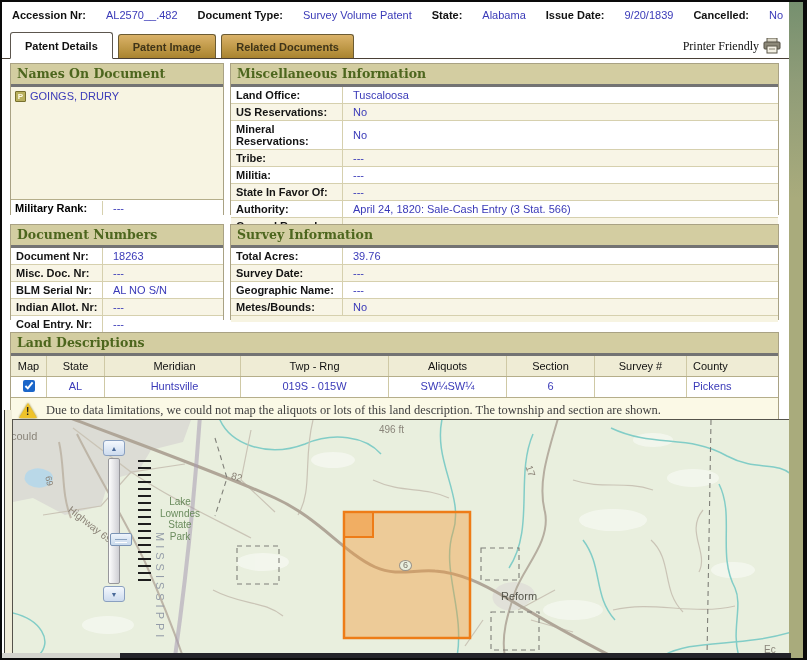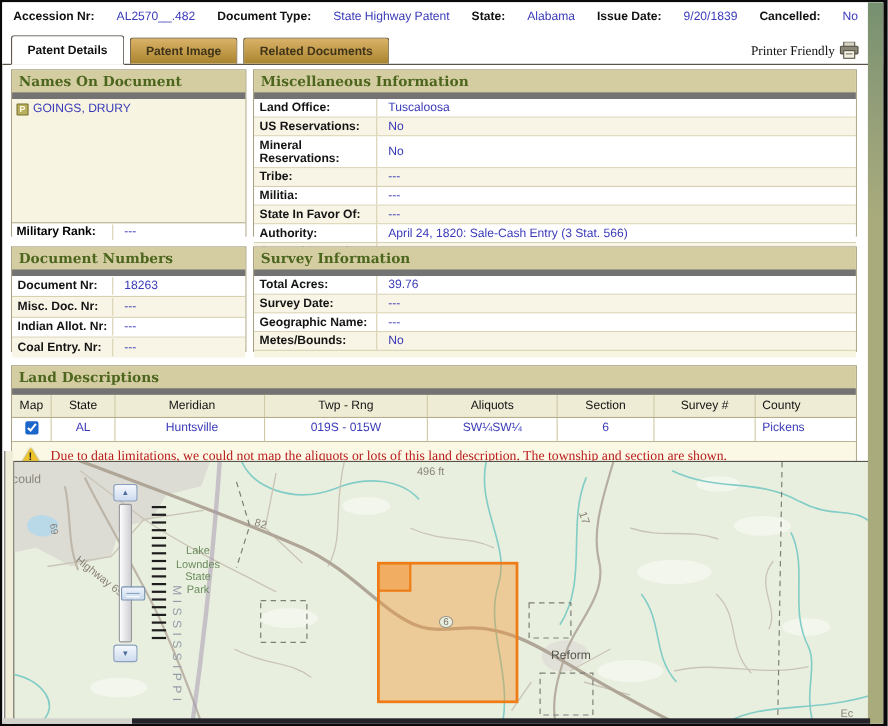--- a/index.html
+++ b/index.html
@@ -31,21 +31,21 @@
     background: linear-gradient(#dab269, #b8923f 70%, #a8832f); color:#3f3418; font-weight:600;
     height:24px; display:flex; align-items:center; }
   .tab.active { background:#fff; color:#101010; font-weight:bold; border:1px solid #5c564e;
     border-bottom:1px solid #fff; height:27px; margin-bottom:-1px; z-index:2; }
   .printer { margin-left:auto; margin-right:22px; display:flex; align-items:center; gap:4px;
     font-family:"Liberation Serif", serif; font-size:12px; color:#111; cursor:pointer; padding-bottom:4px;}
 
   
   .panel { position:absolute; border:1px solid #a9a284; background:#f7f4e2; }
   .panel-title { font-family:"DejaVu Serif", serif; font-weight:bold; font-size:12.5px;
-    color:#4d661e; background:#d3cda1; padding:2px 6px 3px 6px; border-bottom:6px solid #737373; }
+    color:#4d661e; background:#d3cda1; padding:2px 6px 3px 6px; border-bottom:3px solid #737373; }
   .rows { display:flex; flex-direction:column; }
   .row { display:flex; border-bottom:1px solid #d6d0ae; background:#fff; }
   .row:nth-child(even) { background:#f8f5e6; }
   .row:last-child { border-bottom:none; }
   .row .lbl { font-size:11px; font-weight:bold; color:#141414; padding:2px 4px 2px 5px;
     border-right:1px solid #d6d0ae; flex:none; }
   .row .val { font-size:11px; color:#3a3ab8; padding:2px 4px 2px 10px; }
   #panel-names { left:8px; top:61px; width:214px; height:152px; }
   #panel-misc  { left:228px; top:61px; width:549px; height:152px; }
   #panel-docnums { left:8px; top:222px; width:214px; height:96px; }
@@ -78,21 +78,21 @@
   .cell:last-child { border-right:none; }
   .c-map{width:36px;} .c-state{width:58px;} .c-meridian{width:136px; text-align:right; padding-left:6px !important;}
   .c-twp{width:148px;} .c-aliquots{width:118px;} .c-section{width:88px;} .c-survey{width:92px;}
   .c-county{flex:1; text-align:left !important; padding-left:6px !important;}
   .lt-row input { width:12px; height:12px; accent-color:#1b66c9; }
   .warn { display:flex; align-items:center; gap:9px; background:#fbf9e6; padding:4px 6px; min-height:24px; }
   .warn-tri { position:relative; width:0; height:0; flex:none; margin-left:2px;
     border-left:9px solid transparent; border-right:9px solid transparent; border-bottom:15px solid #efc32a;
     filter: drop-shadow(0 0 1px #8a7a20); }
   .warn-tri::after { content:"!"; position:absolute; left:-2px; top:3px; font-size:10px; font-weight:bold; color:#222; }
-  .warn-text { font-family:"Liberation Serif", serif; font-size:12.5px; color:#b91c1c; }
+  .warn-text { font-family:"Liberation Serif", serif; font-size:12.5px; color:#404040; }
 
   
   .map { position:absolute; left:10px; top:417px; width:779px; height:237px; background:#e9efde;
     border:1px solid #55534b; overflow:hidden; cursor:grab; }
   .map svg { position:absolute; left:0; top:0; }
   .map-label { position:absolute; white-space:pre-line; line-height:1.15; transform-origin:left top;
     font-family:"Liberation Sans", sans-serif; pointer-events:none; }
   .map-label.shield { border:1px solid #9a948a; border-radius:50%; padding:0 3px; background:#e9efde; line-height:1.05;}
   
   .zoomer { position:absolute; left:88px; top:20px; width:56px; height:166px; }
@@ -114,21 +114,21 @@
 
 <div class="page">
 
   <div class="topbar">
     <div class="field">
       <span class="lbl">Accession Nr:</span>
       <span class="val">AL2570__.482</span>
     </div>
     <div class="field">
       <span class="lbl">Document Type:</span>
-      <span class="val">State Highway Patent</span>
+      <span class="val">Survey Volume Patent</span>
     </div>
     <div class="field">
       <span class="lbl">State:</span>
       <span class="val">Alabama</span>
     </div>
     <div class="field">
       <span class="lbl">Issue Date:</span>
       <span class="val">9/20/1839</span>
     </div>
     <div class="field">
@@ -207,20 +207,24 @@
   <div class="panel" id="panel-docnums">
     <div class="panel-title">Document Numbers</div>
     <div class="rows">
       <div class="row">
           <span class="lbl">Document Nr:</span>
           <span class="val">18263</span>
         </div>
       <div class="row">
           <span class="lbl">Misc. Doc. Nr:</span>
           <span class="val">---</span>
+        </div>
+      <div class="row">
+          <span class="lbl">BLM Serial Nr:</span>
+          <span class="val">AL NO S/N</span>
         </div>
       <div class="row">
           <span class="lbl">Indian Allot. Nr:</span>
           <span class="val">---</span>
         </div>
       <div class="row">
           <span class="lbl">Coal Entry. Nr:</span>
           <span class="val">---</span>
         </div>
     </div>

